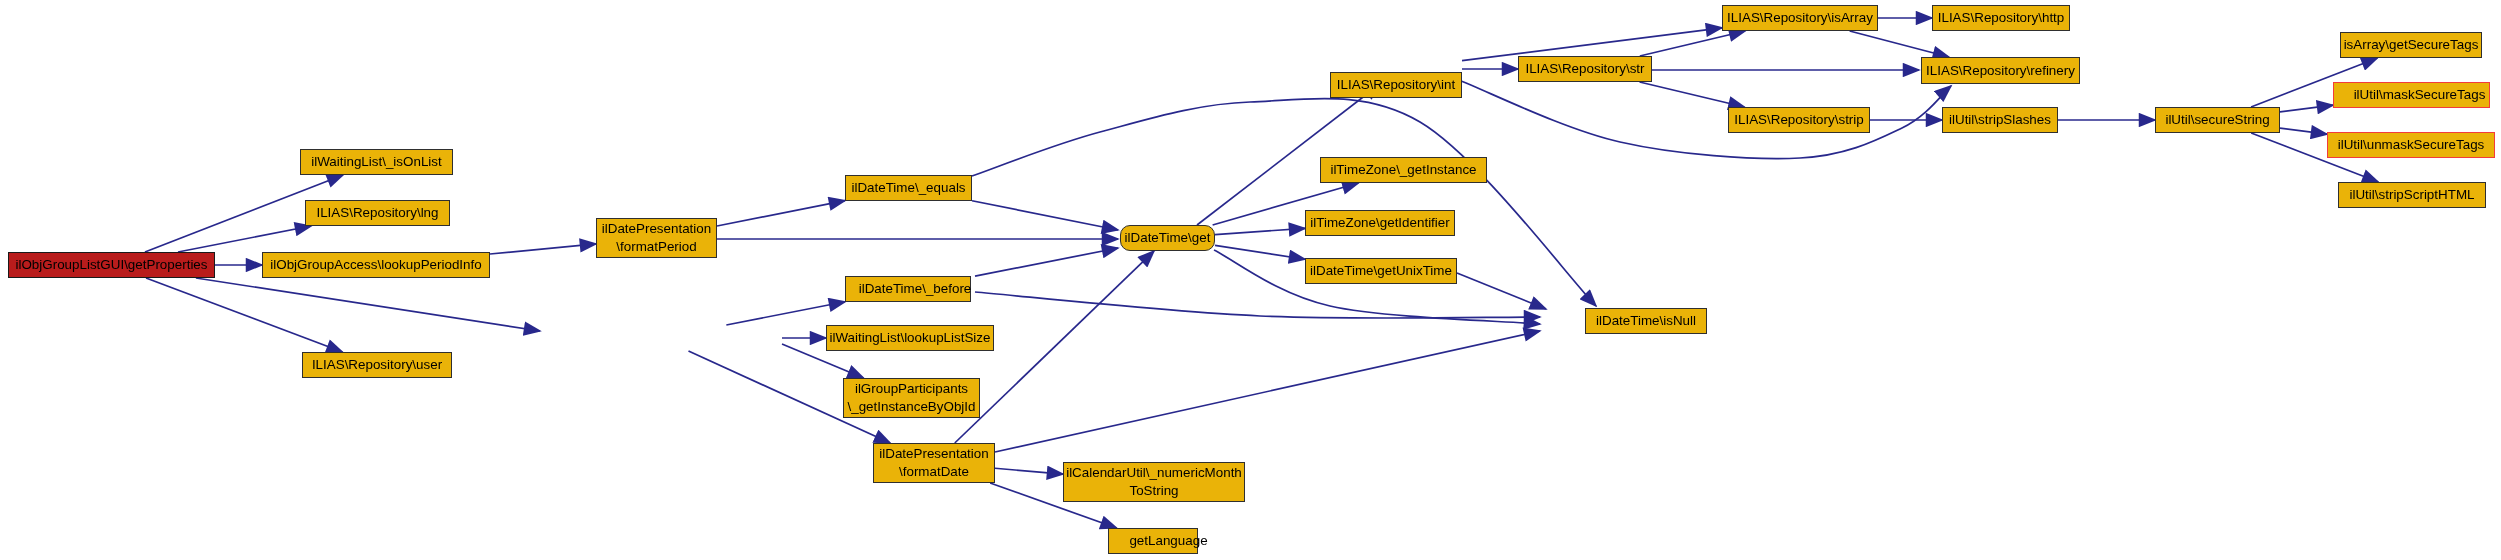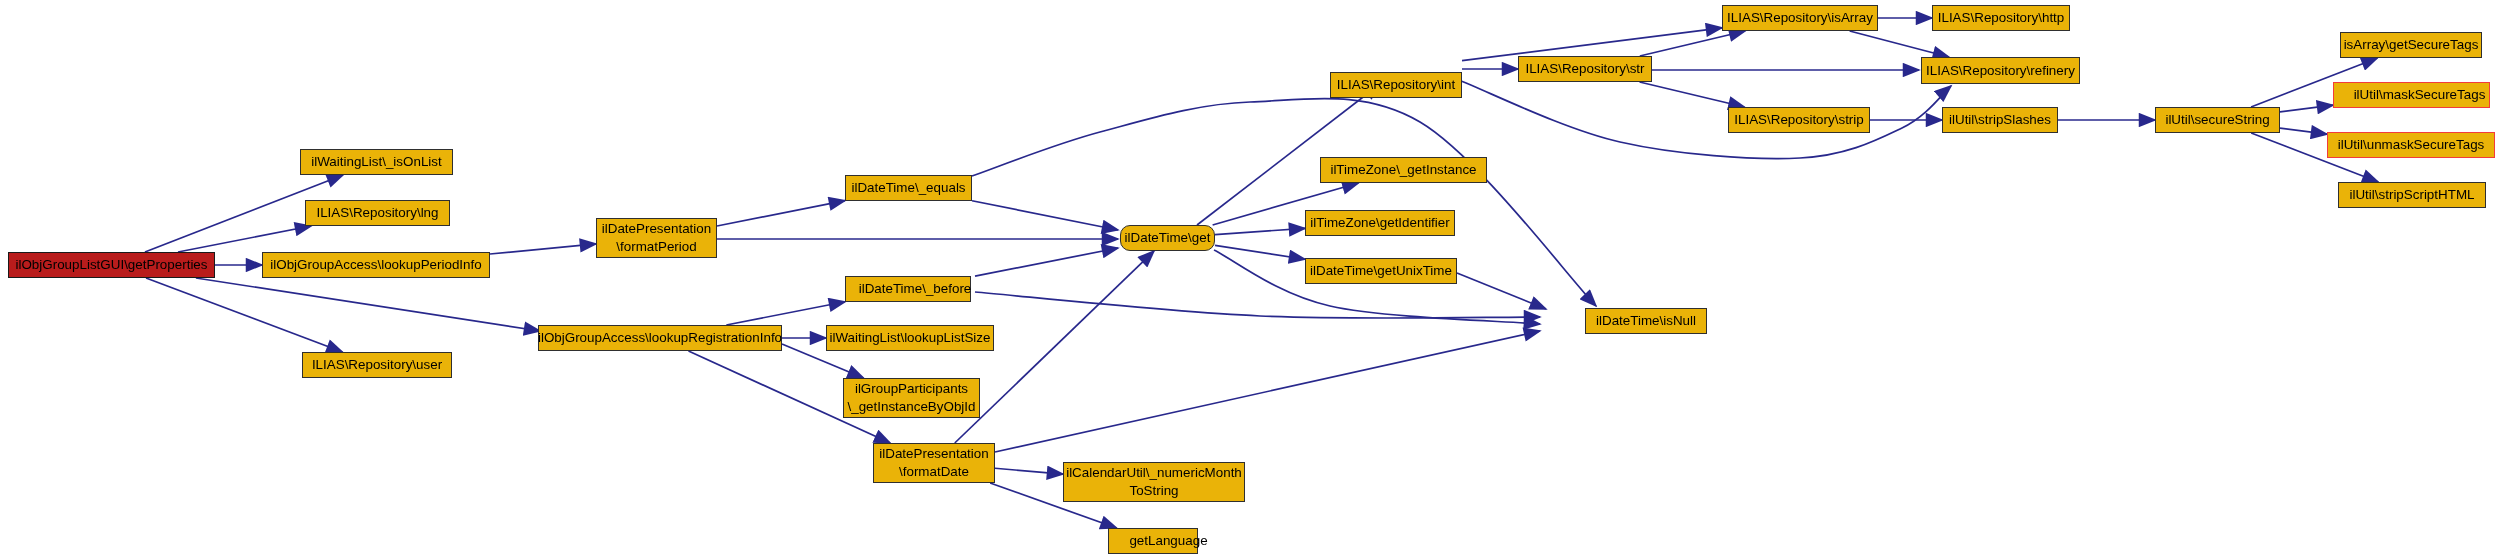--- a/index.html
+++ b/index.html
@@ -95,21 +95,20 @@
 
 <div class="node main" style="left: 8px; top: 252px; width: 207px; height: 26px;">ilObjGroupListGUI\getProperties</div>
     <div class="node" style="left: 300px; top: 149px; width: 153px; height: 26px;">ilWaitingList\_isOnList</div>
     <div class="node" style="left: 305px; top: 200px; width: 145px; height: 26px;">ILIAS\Repository\lng</div>
     <div class="node" style="left: 262px; top: 252px; width: 228px; height: 26px;">ilObjGroupAccess\lookupPeriodInfo</div>
     <div class="node" style="left: 302px; top: 352px; width: 150px; height: 26px;">ILIAS\Repository\user</div>
     <div class="node" style="left: 596px; top: 218px; width: 121px; height: 40px;">ilDatePresentation
 \formatPeriod</div>
     <div class="node" style="left: 845px; top: 175px; width: 127px; height: 26px;">ilDateTime\_equals</div>
     <div class="node" style="left: 845px; top: 276px; width: 126px; height: 26px; padding-left: 14px;">ilDateTime\_before</div>
-    <div class="node" style="left: 538px; top: 325px; width: 244px; height: 26px;">ilObjGroupAccess\lookupRegistrationInfo</div>
     <div class="node" style="left: 826px; top: 325px; width: 168px; height: 26px;">ilWaitingList\lookupListSize</div>
     <div class="node" style="left: 843px; top: 378px; width: 137px; height: 40px;">ilGroupParticipants
 \_getInstanceByObjId</div>
     <div class="node" style="left: 873px; top: 443px; width: 122px; height: 40px;">ilDatePresentation
 \formatDate</div>
     <div class="node" style="left: 1063px; top: 462px; width: 182px; height: 40px;">ilCalendarUtil\_numericMonth
 ToString</div>
     <div class="node" style="left: 1108px; top: 528px; width: 90px; height: 26px; padding-left: 31px;">getLanguage</div>
     <div class="node" style="left: 1120px; top: 225px; width: 95px; height: 26px; border-radius: 10px;">ilDateTime\get</div>
     <div class="node" style="left: 1320px; top: 157px; width: 167px; height: 26px;">ilTimeZone\_getInstance</div>

